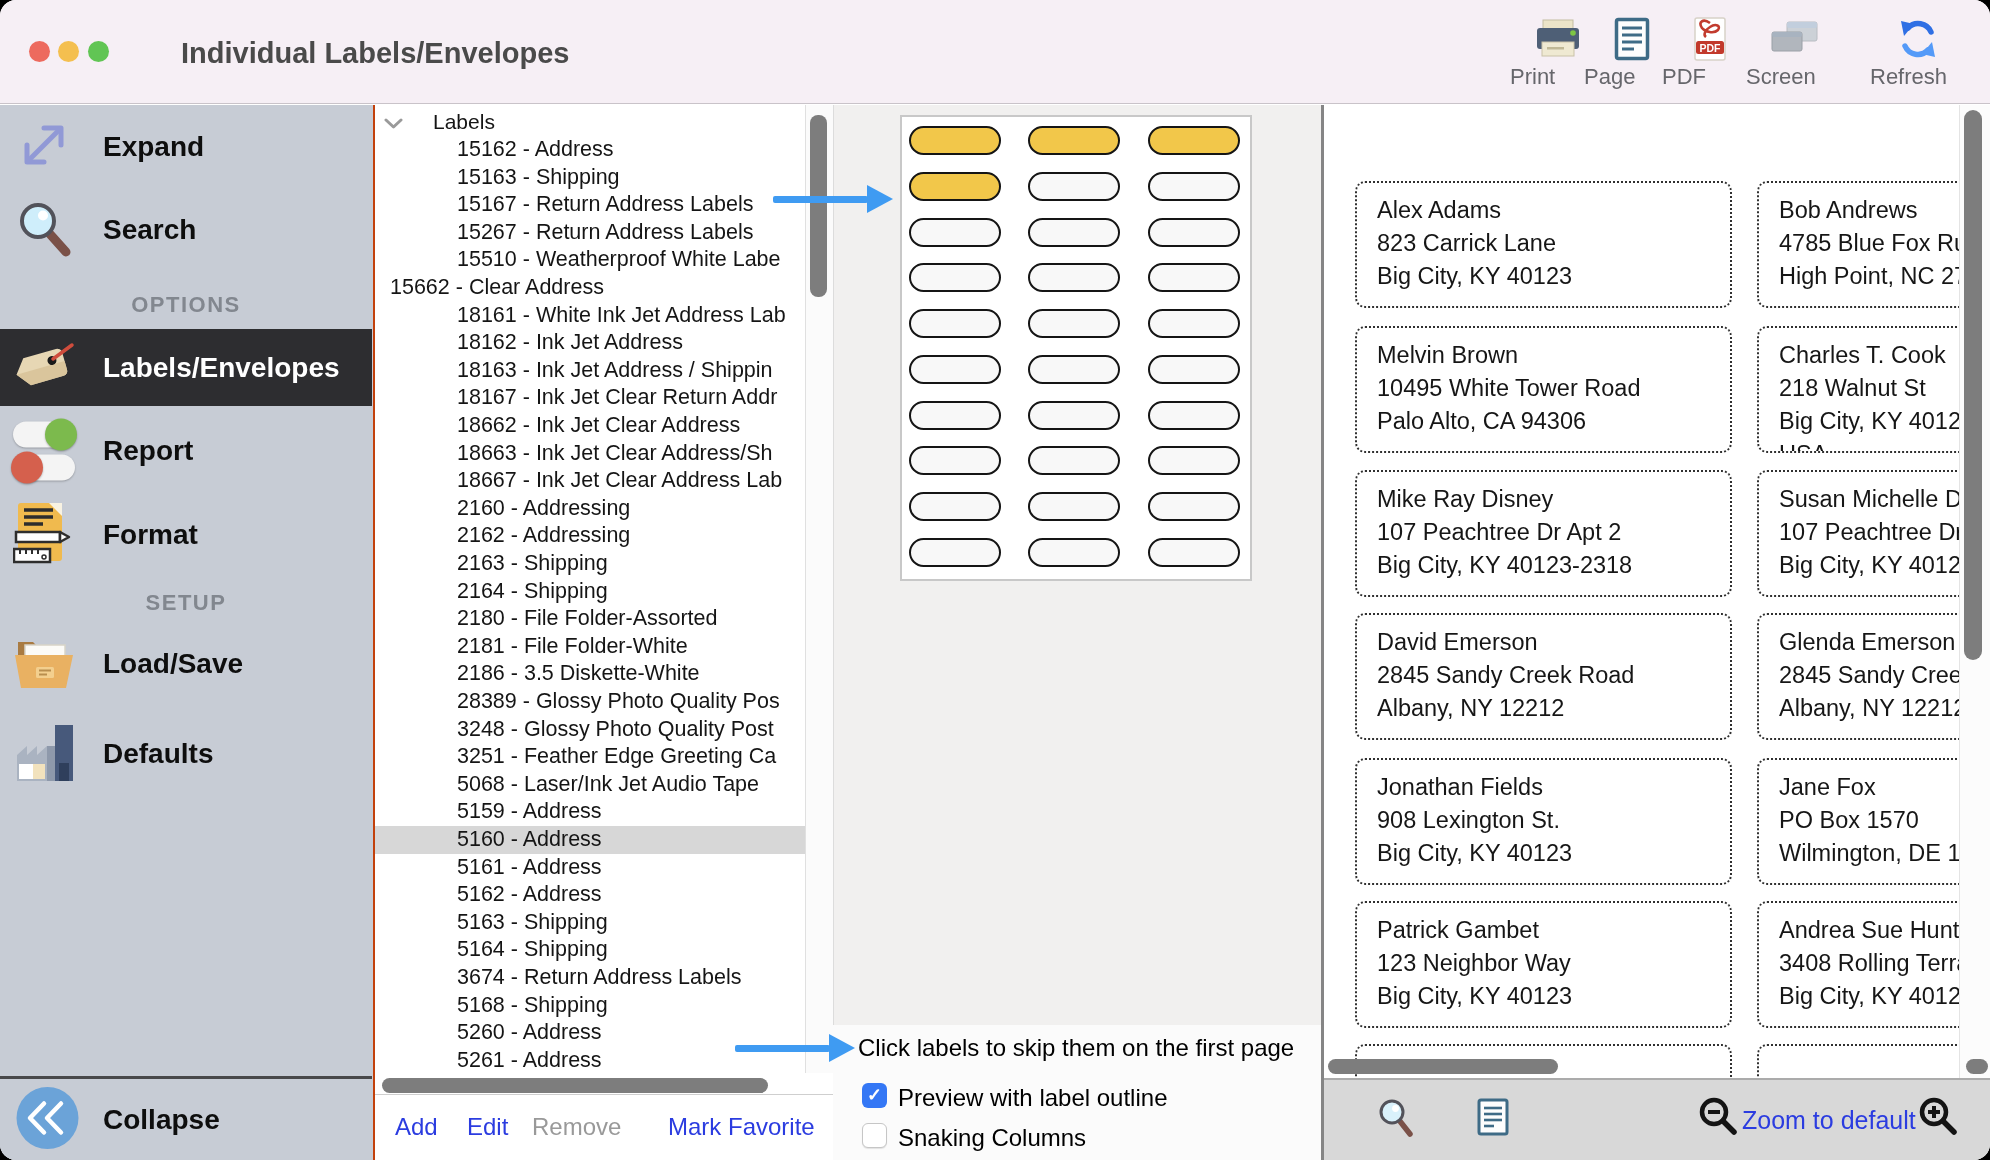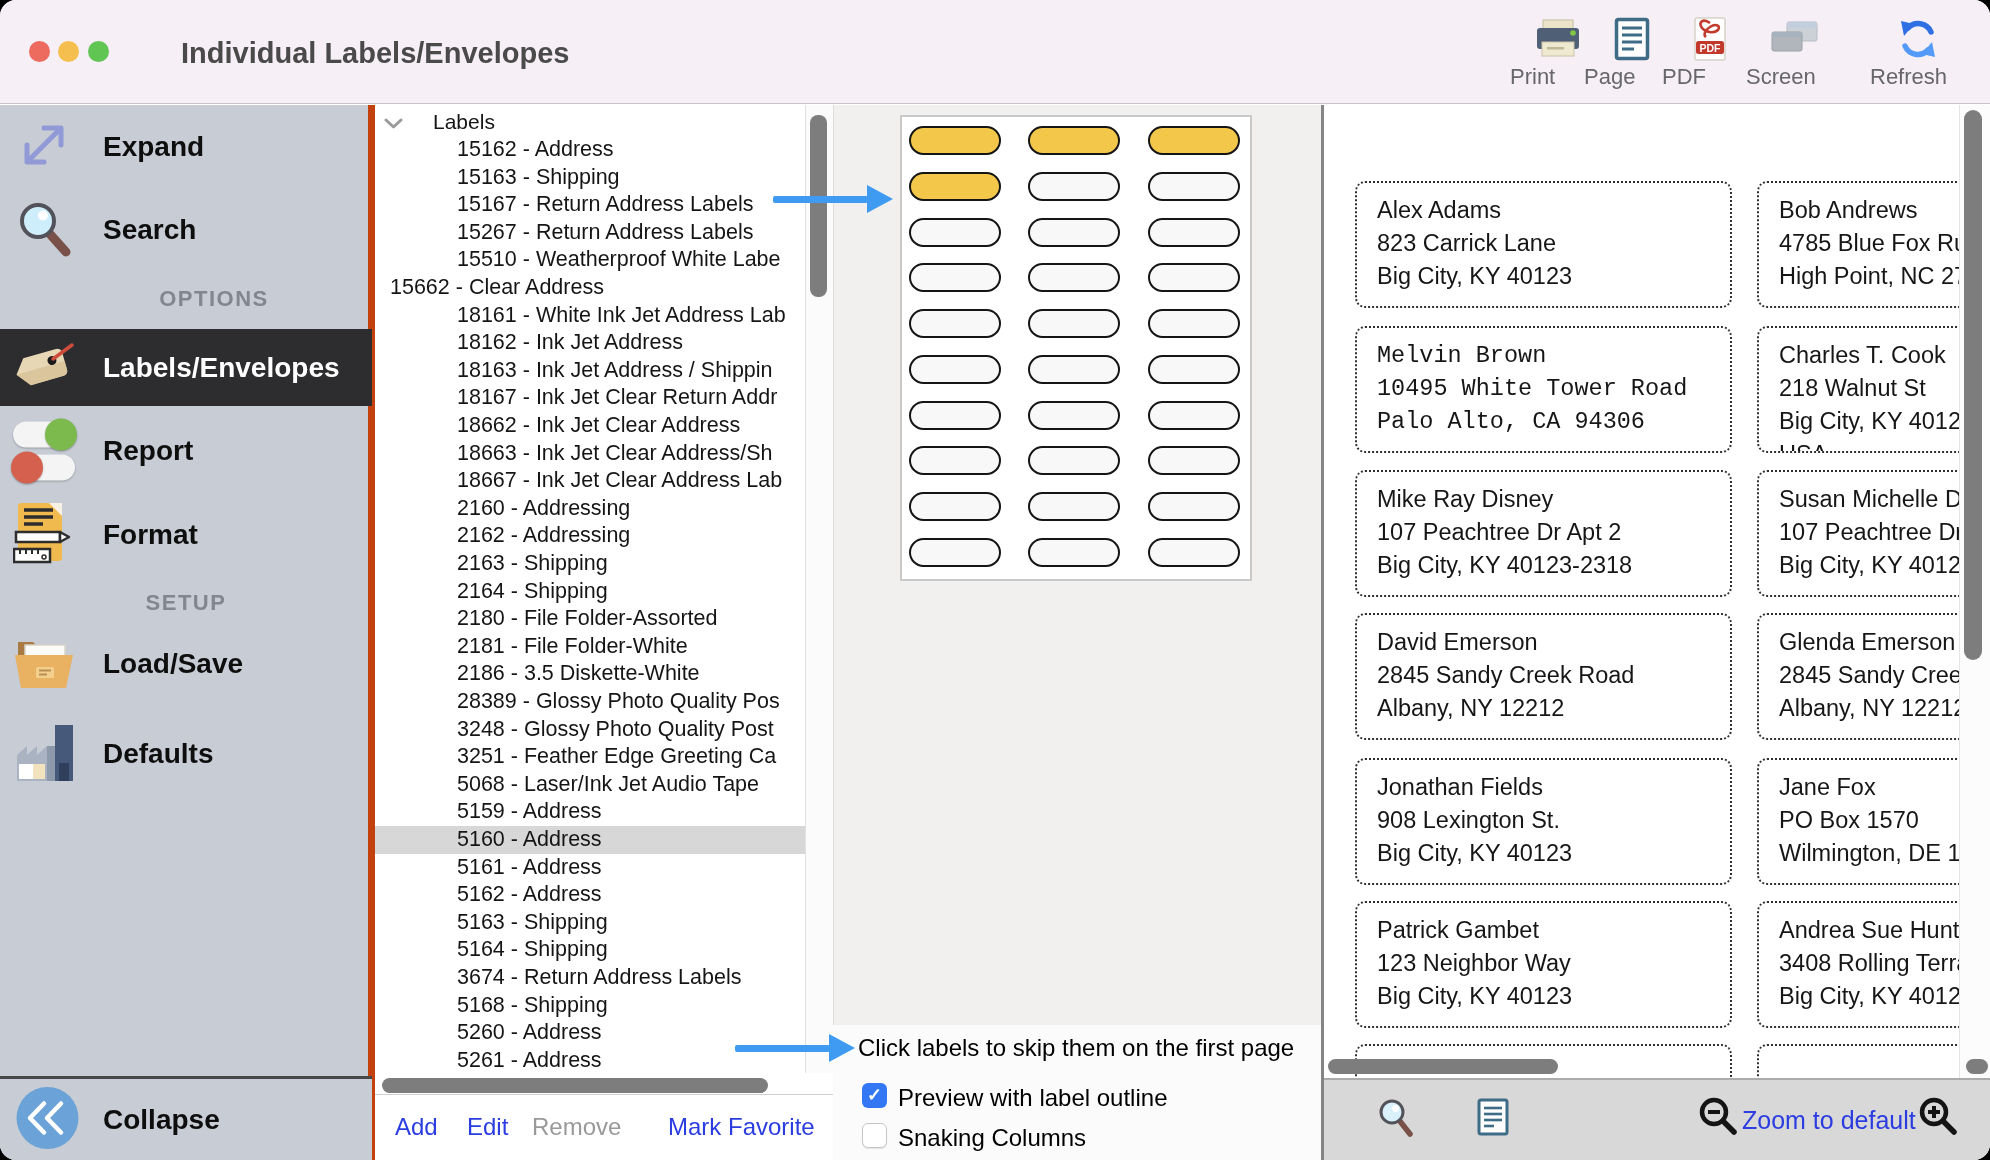--- a/index.html
+++ b/index.html
@@ -9,21 +9,21 @@
 
   
   #titlebar{left:0;top:0;width:1990px;height:104px;background:#f6eff5;border-bottom:1px solid #c9c3c9;box-sizing:border-box;}
   .tlight{position:absolute;top:41px;width:21px;height:21px;border-radius:50%;}
   #win-title{position:absolute;left:181px;top:37px;font-size:29px;font-weight:700;color:#4a4a4a;white-space:nowrap;}
   .tool{position:absolute;top:16px;width:96px;text-align:left;cursor:default;}
   .tool .ticon{height:46px;display:flex;align-items:center;justify-content:center;}
   .tool .tlabel{margin-top:2px;font-size:22px;color:#66666b;}
 
   
-  #sidebar{left:0;top:105px;width:375px;height:1055px;background:#c7ccd5;border-right:7px solid #c2410c;box-sizing:border-box;}
+  #sidebar{left:0;top:105px;width:375px;height:1055px;background:#c7ccd5;border-right:2px solid #c2410c;box-sizing:border-box;}
   .side-item{position:absolute;left:0;width:372px;height:72px;}
   .side-item .slabel{position:absolute;left:103px;top:50%;transform:translateY(-50%);font-size:28px;font-weight:700;color:#0e0e0e;white-space:nowrap;}
   .side-icon{position:absolute;left:13px;top:50%;transform:translateY(-50%);}
   .section-h{position:absolute;left:0;width:372px;text-align:center;font-size:22px;font-weight:700;letter-spacing:1.5px;color:#82878f;}
   #side-selected{background:#2d2d30;}
   #side-selected .slabel{color:#fff;}
   #collapse-bar{position:absolute;left:0;bottom:0;width:372px;height:81px;border-top:3px solid #48484a;background:#c7ccd5;}
   .toggle{position:relative;width:62px;height:26px;border-radius:13px;background:#f4f4f4;box-shadow:0 1px 2px rgba(0,0,0,.25);}
   .knob{position:absolute;top:-3px;width:32px;height:32px;border-radius:50%;box-shadow:0 1px 2px rgba(0,0,0,.3);}
 
@@ -164,21 +164,21 @@
       <span class="side-icon">
         <svg width="60" height="60" viewBox="0 0 60 60">
           <line x1="36" y1="35" x2="53" y2="54" stroke="#7a5148" stroke-width="9" stroke-linecap="round"></line>
           <circle cx="25" cy="23" r="16" fill="#cfeefb" stroke="#52525a" stroke-width="4"></circle>
           <circle cx="30" cy="17.5" r="5" fill="#fff"></circle>
         </svg>
       </span>
       <span class="slabel">Search</span>
     </div>
 
-    <div class="section-h" style="top:181px;margin-left:28px;">OPTIONS</div>
+    <div class="section-h" style="top:187px;">OPTIONS</div>
 
     <div class="side-item" id="side-selected" style="top:224px;height:77px;">
       <span class="side-icon">
         <svg width="62" height="58" viewBox="0 0 62 58">
           <g transform="rotate(-16 31 32)">
             <path d="M14 16 h34 a5 5 0 0 1 5 5 v18 a5 5 0 0 1 -5 5 h-34 l-11 -14 z" fill="#e7d7b4"></path>
             <path d="M14 30 l-11 0 11 14 h34 a5 5 0 0 0 5 -5 v-9 z" fill="#d7c298" opacity="0.85"></path>
             <circle cx="41" cy="26" r="4.5" fill="#1a1a1a"></circle>
           </g>
           <line x1="40" y1="22" x2="59" y2="8" stroke="#cf4c3c" stroke-width="3.5" stroke-linecap="round"></line>
@@ -376,21 +376,21 @@
       <div class="addr-box" style="left: 31px; top: 76px;">
         <div class="aline">Alex Adams</div>
         <div class="aline">823 Carrick Lane</div>
         <div class="aline">Big City, KY 40123</div>
       </div>
       <div class="addr-box" style="left: 433px; top: 76px;">
         <div class="aline">Bob Andrews</div>
         <div class="aline">4785 Blue Fox Run Rd</div>
         <div class="aline">High Point, NC 27389-</div>
       </div>
-      <div class="addr-box" style="left: 31px; top: 221px; font-family: Liberation Mono, monospace;">
+      <div class="addr-box" style="left: 31px; top: 221px;">
         <div class="aline">Melvin Brown</div>
         <div class="aline">10495 White Tower Road</div>
         <div class="aline">Palo Alto, CA 94306</div>
       </div>
       <div class="addr-box" style="left: 433px; top: 221px;">
         <div class="aline">Charles T. Cook</div>
         <div class="aline">218 Walnut St</div>
         <div class="aline">Big City, KY 40123</div>
         <div class="aline">USA</div>
       </div>

